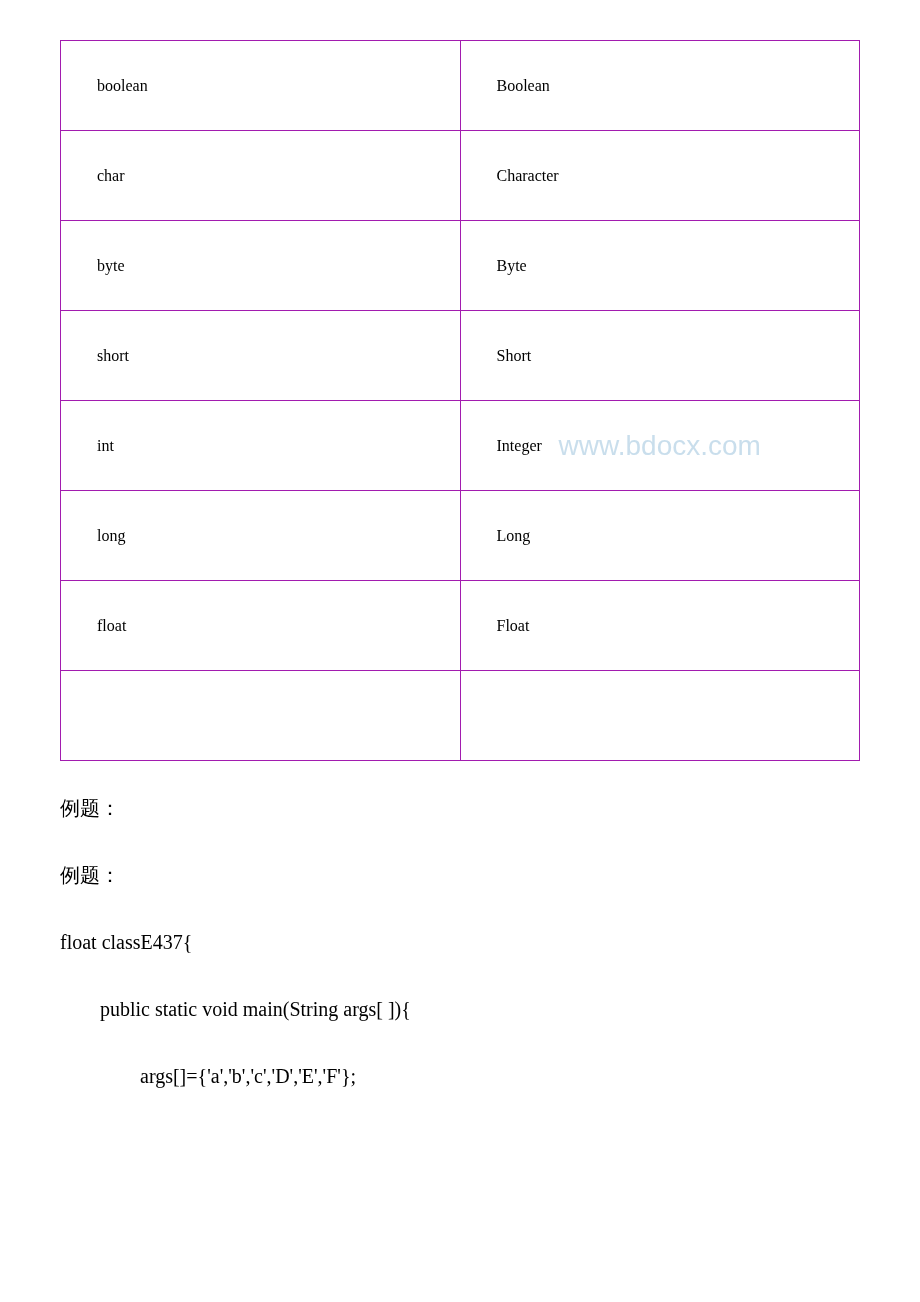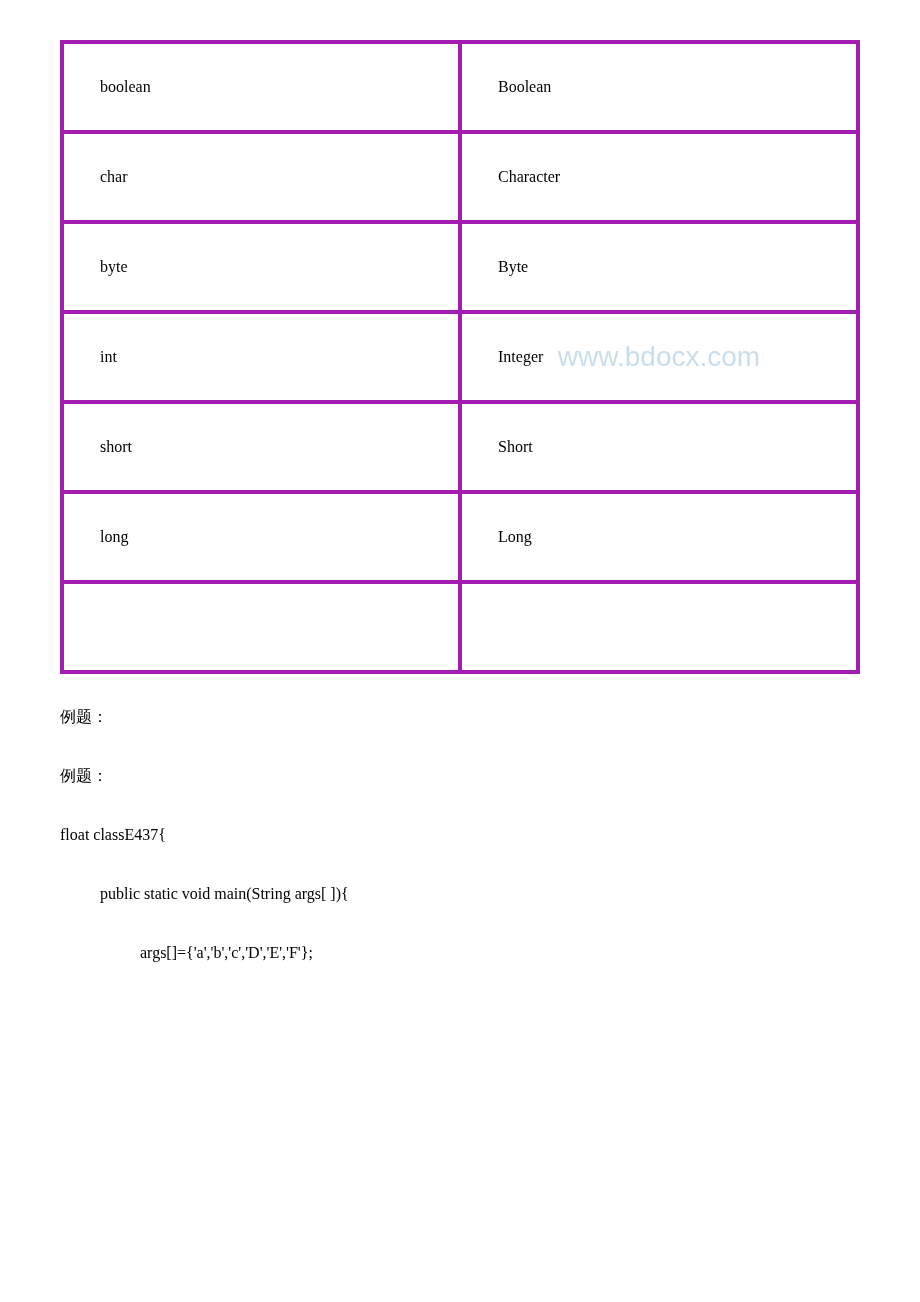--- a/index.html
+++ b/index.html
@@ -22,38 +22,38 @@
       width: 100%;
     }
 
     .data-table {
       width: 100%;
       border-collapse: collapse;
       margin-bottom: 24px;
     }
 
     .data-table td {
-      border: 4px solid #a21caf;
+      border: 1px solid #a21caf;
       padding: 28px 36px;
       vertical-align: middle;
       font-size: 16px;
       width: 50%;
       min-height: 90px;
       height: 90px;
     }
 
     .text-section {
       margin-top: 8px;
       line-height: 2.0;
     }
 
     .text-line {
       display: block;
       margin-bottom: 4px;
-      font-size: 16px;
+      font-size: 20px;
       margin-top: 27px;
     }
 
     .text-line.indented-1 {
       padding-left: 40px;
     }
 
     .text-line.indented-2 {
       padding-left: 80px;
     }
@@ -71,30 +71,34 @@
         </tr>
         <tr>
           <td>char</td>
           <td>Character</td>
         </tr>
         <tr>
           <td>byte</td>
           <td>Byte</td>
         </tr>
         <tr>
+          <td>short</td>
+          <td>Short</td>
+        </tr>
+        <tr>
           <td>int</td>
           <td style="position: relative; overflow: visible;"><span>Integer</span><div style="position: absolute; left: -50%; top: 50%; transform: translateY(-50%); width: 200%; text-align: center; color: rgba(100, 160, 200, 0.35); font-size: 28px; font-family: Arial, sans-serif; white-space: nowrap; pointer-events: none; z-index: 1;">www.bdocx.com</div></td>
         </tr>
         <tr>
-          <td>short</td>
-          <td>Short</td>
+          <td>long</td>
+          <td>Long</td>
         </tr>
         <tr>
-          <td>long</td>
-          <td>Long</td>
+          <td>float</td>
+          <td>Float</td>
         </tr>
         <tr>
           <td></td>
           <td></td>
         </tr>
       </tbody>
   </table>
 
   <div class="text-section" id="text-section">
   <span class="text-line">例题：</span>

